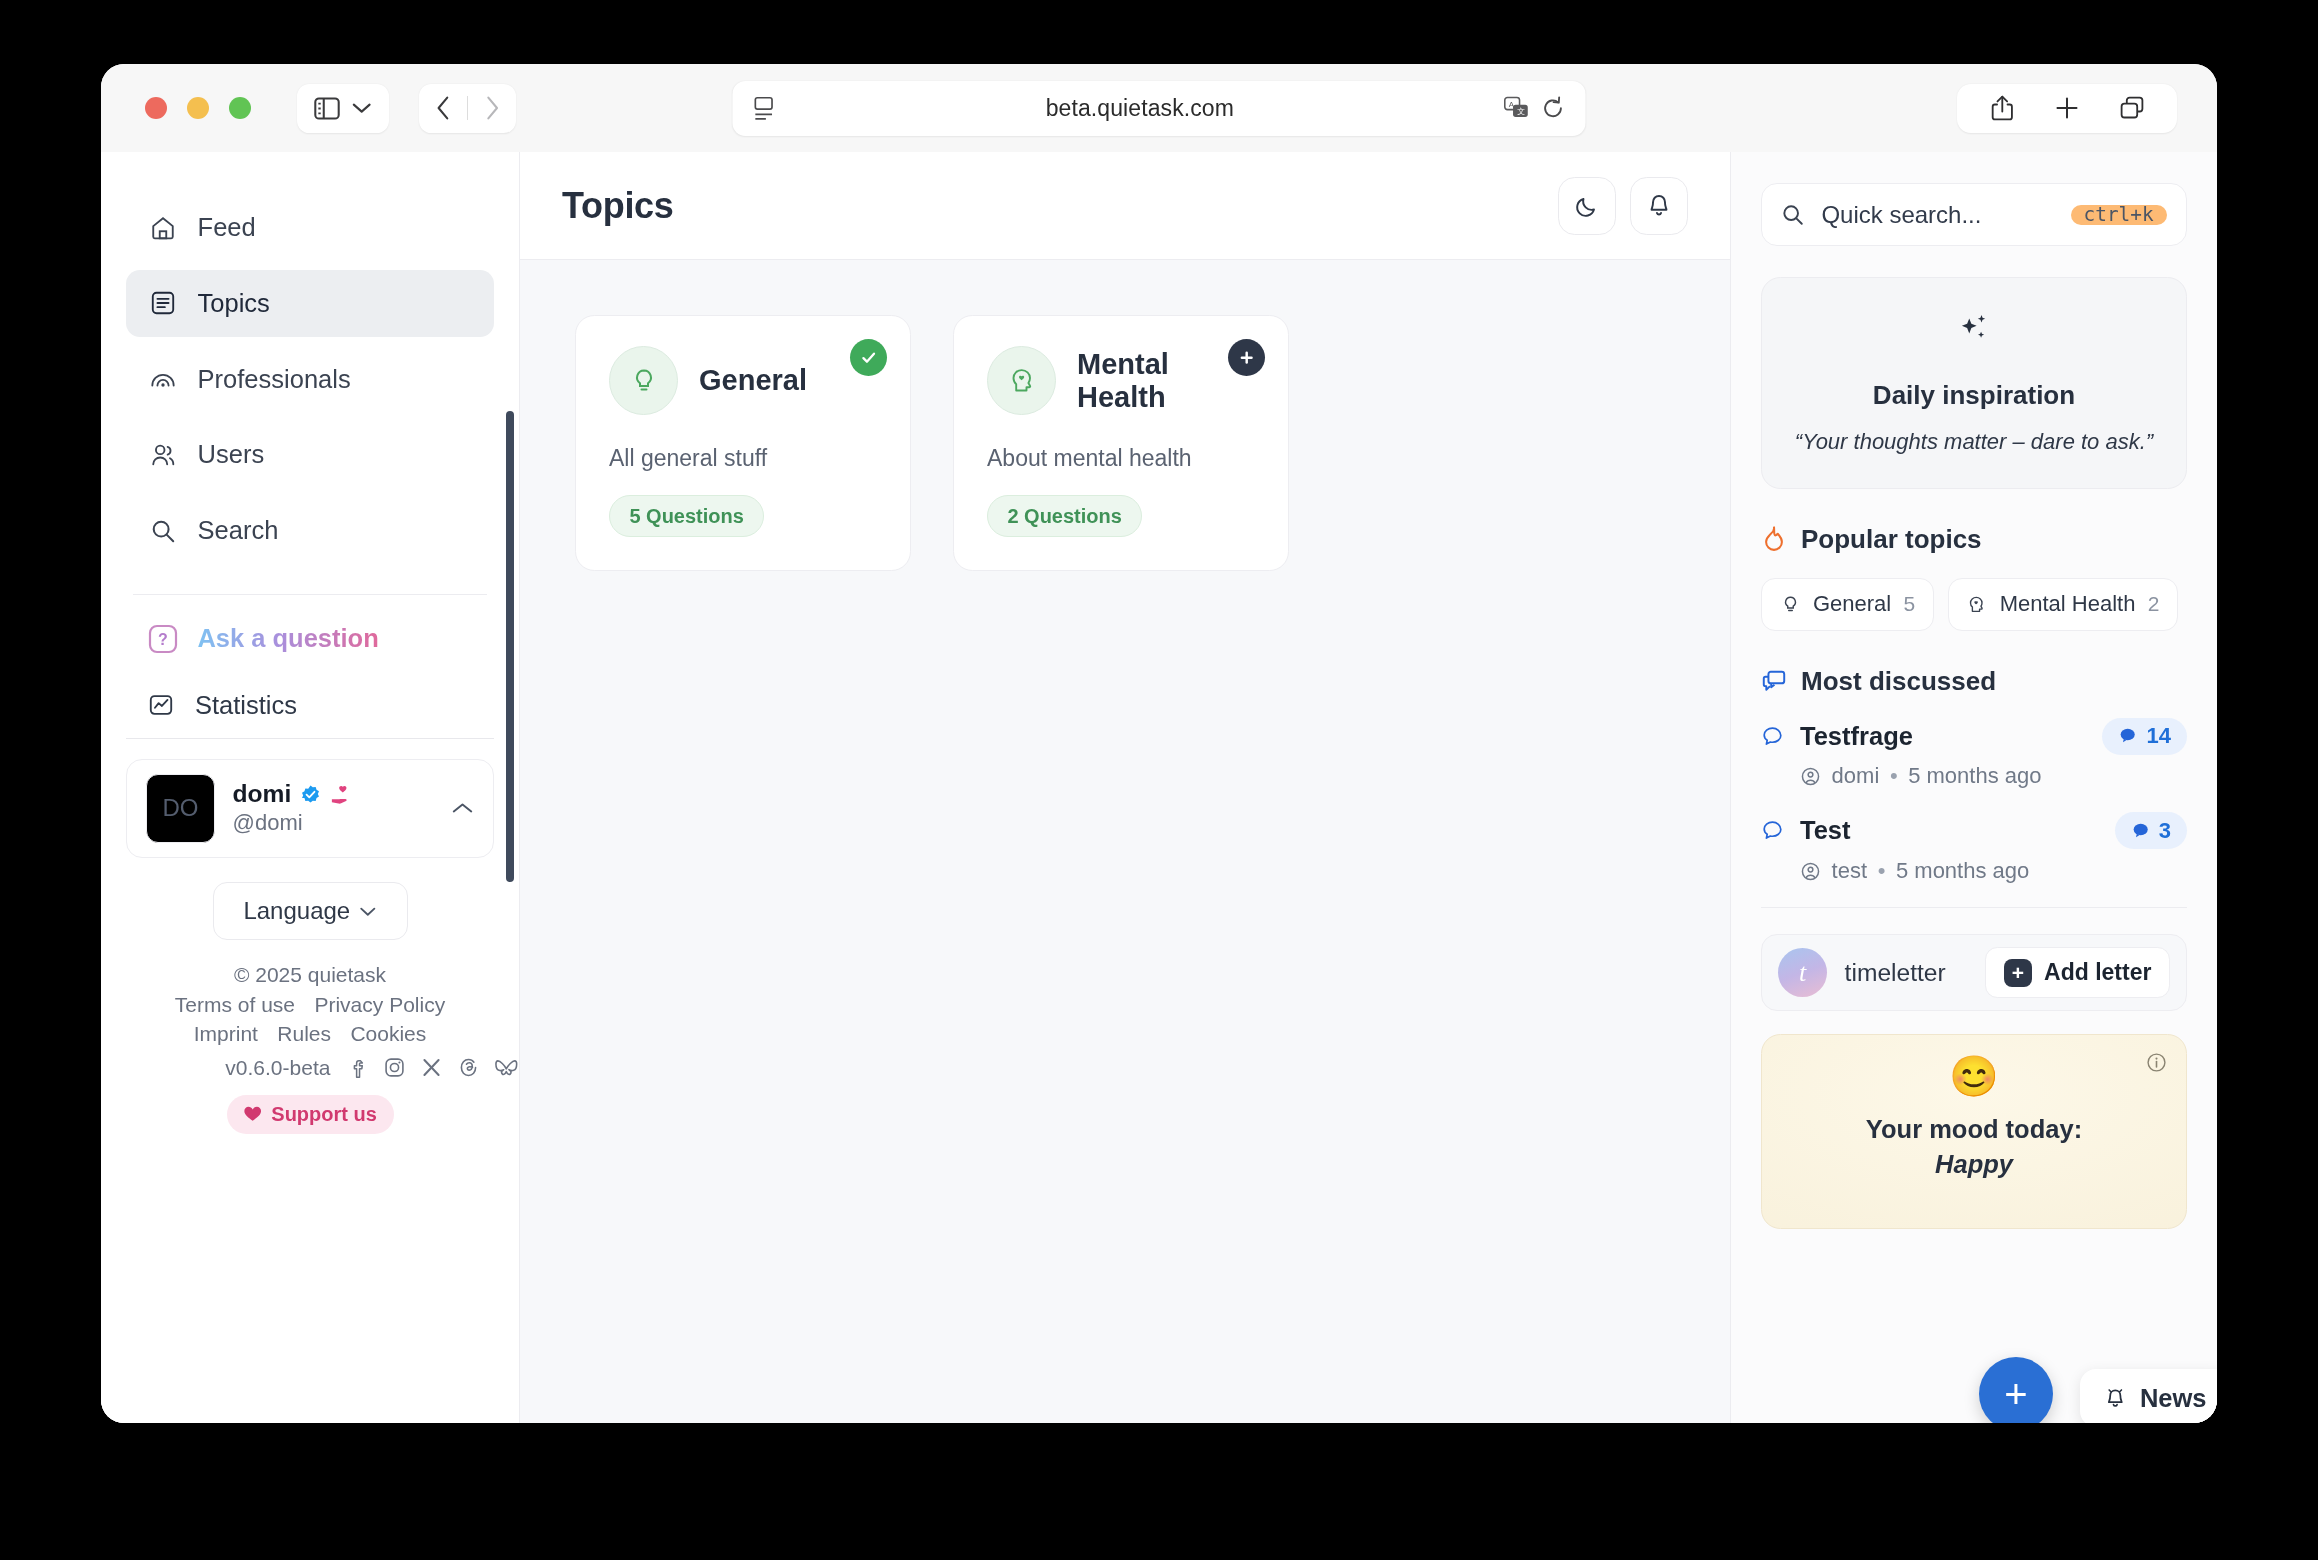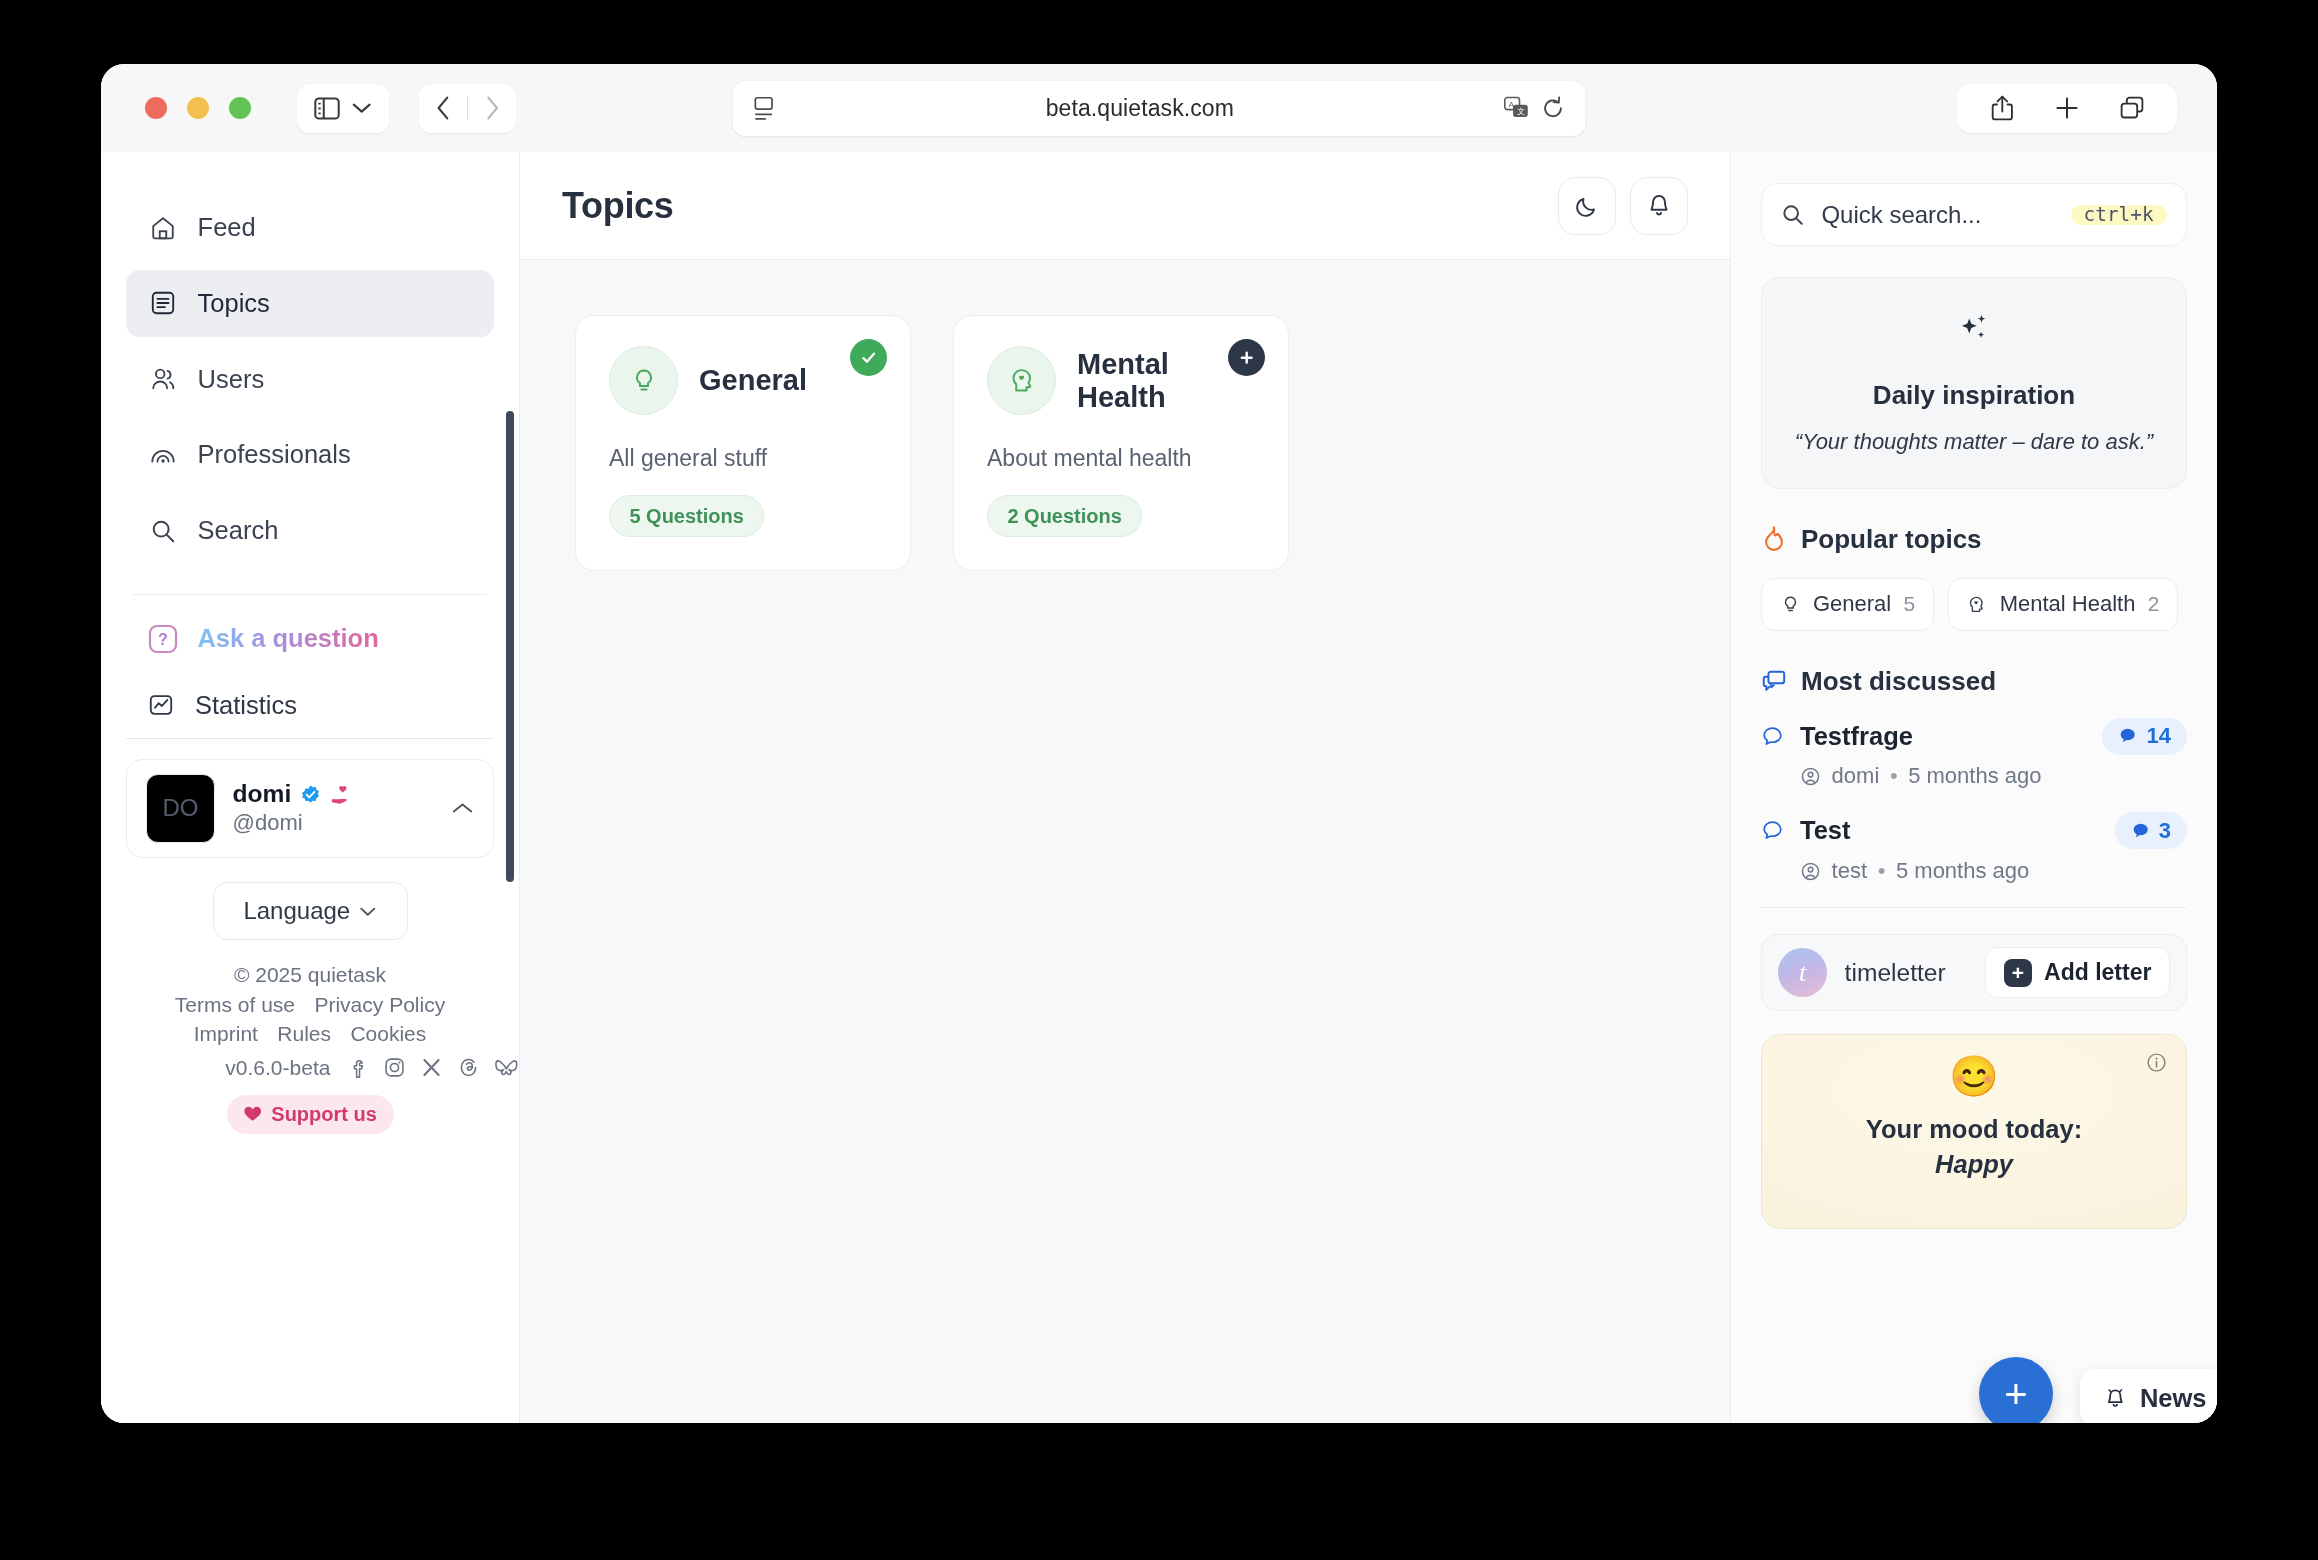--- a/index.html
+++ b/index.html
@@ -193,21 +193,21 @@
     width: 487px; flex: 0 0 487px; background: #fbfbfc;
     border-left: 0.9px solid #ececf0;
     padding: 31px 30px 0; position: relative; overflow: hidden;
   }
   #quick-search {
     height: 63px; background: #fff; border: 0.9px solid #ededf1; border-radius: 16px;
     display: flex; align-items: center; gap: 16px; padding: 0 19.4px;
   }
   #quick-search-placeholder { flex: 1; font-size: 24px; color: #323b4b; }
   #quick-search-kbd {
-    height: 20px; padding: 0 13px; border-radius: 17.6px; background: #fef9c3;
+    height: 20px; padding: 0 13px; border-radius: 17.6px; background: #fdba74;
     display: flex; align-items: center; font-size: 19.4px; color: #4b5565;
     font-family: "DejaVu Sans Mono", monospace;
   }
 
   #inspiration-card {
     margin-top: 31px; background: #f5f6f8; border: 0.9px solid #ececf0;
     border-radius: 19.4px; padding: 35px 24.6px 33px; text-align: center;
   }
   #inspiration-title { margin-top: 32px; font-size: 26px; font-weight: 700; color: #27303f; }
   #inspiration-quote { margin-top: 17.6px; font-size: 22px; font-style: italic; color: #2f3847; }
@@ -410,36 +410,36 @@
                 <line x1="8" y1="9.5" x2="20" y2="9.5" stroke="#20293a" stroke-width="2" stroke-linecap="round"></line>
                 <line x1="8" y1="14" x2="20" y2="14" stroke="#20293a" stroke-width="2" stroke-linecap="round"></line>
                 <line x1="8" y1="18.5" x2="16" y2="18.5" stroke="#20293a" stroke-width="2" stroke-linecap="round"></line>
               </svg>
           </span>
           <span>Topics</span>
         </div>
         <div class="nav-item">
           <span class="nv-ico">
             <svg width="26" height="26" viewBox="0 0 28 28">
+                <path d="M2.5 21a11.5 11.5 0 0 1 23 0" fill="none" stroke="#3b4351" stroke-width="2" stroke-linecap="round"></path>
+                <path d="M8 21a6 6 0 0 1 12 0" fill="none" stroke="#3b4351" stroke-width="2" stroke-linecap="round"></path>
+                <circle cx="14" cy="20.5" r="1.8" fill="#3b4351"></circle>
+              </svg>
+          </span>
+          <span>Professionals</span>
+        </div>
+        <div class="nav-item">
+          <span class="nv-ico">
+            <svg width="26" height="26" viewBox="0 0 28 28">
                 <circle cx="11" cy="8.5" r="4.6" fill="none" stroke="#3b4351" stroke-width="2"></circle>
                 <path d="M3.5 24c0-4.3 3.4-7.3 7.5-7.3s7.5 3 7.5 7.3" fill="none" stroke="#3b4351" stroke-width="2" stroke-linecap="round"></path>
                 <path d="M19 5.2a4.4 4.4 0 0 1 0 8.4M21.5 17.5c2.3 1.2 3.6 3.5 3.6 6.5" fill="none" stroke="#3b4351" stroke-width="2" stroke-linecap="round"></path>
               </svg>
           </span>
           <span>Users</span>
-        </div>
-        <div class="nav-item">
-          <span class="nv-ico">
-            <svg width="26" height="26" viewBox="0 0 28 28">
-                <path d="M2.5 21a11.5 11.5 0 0 1 23 0" fill="none" stroke="#3b4351" stroke-width="2" stroke-linecap="round"></path>
-                <path d="M8 21a6 6 0 0 1 12 0" fill="none" stroke="#3b4351" stroke-width="2" stroke-linecap="round"></path>
-                <circle cx="14" cy="20.5" r="1.8" fill="#3b4351"></circle>
-              </svg>
-          </span>
-          <span>Professionals</span>
         </div>
         <div class="nav-item">
           <span class="nv-ico">
             <svg width="26" height="26" viewBox="0 0 28 28">
                 <circle cx="12" cy="12" r="8" fill="none" stroke="#3b4351" stroke-width="2.2"></circle>
                 <line x1="18.2" y1="18.2" x2="25" y2="25" stroke="#3b4351" stroke-width="2.2" stroke-linecap="round"></line>
               </svg>
           </span>
           <span>Search</span>
         </div>

